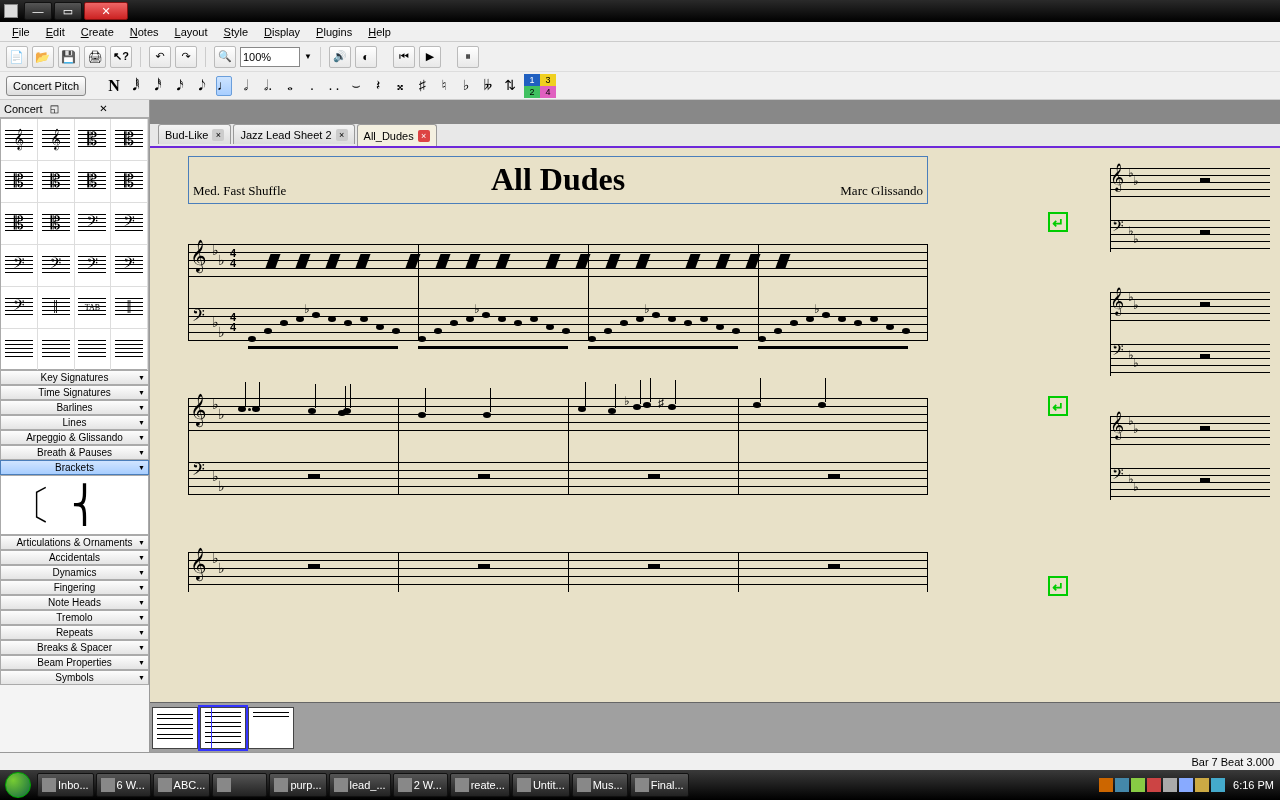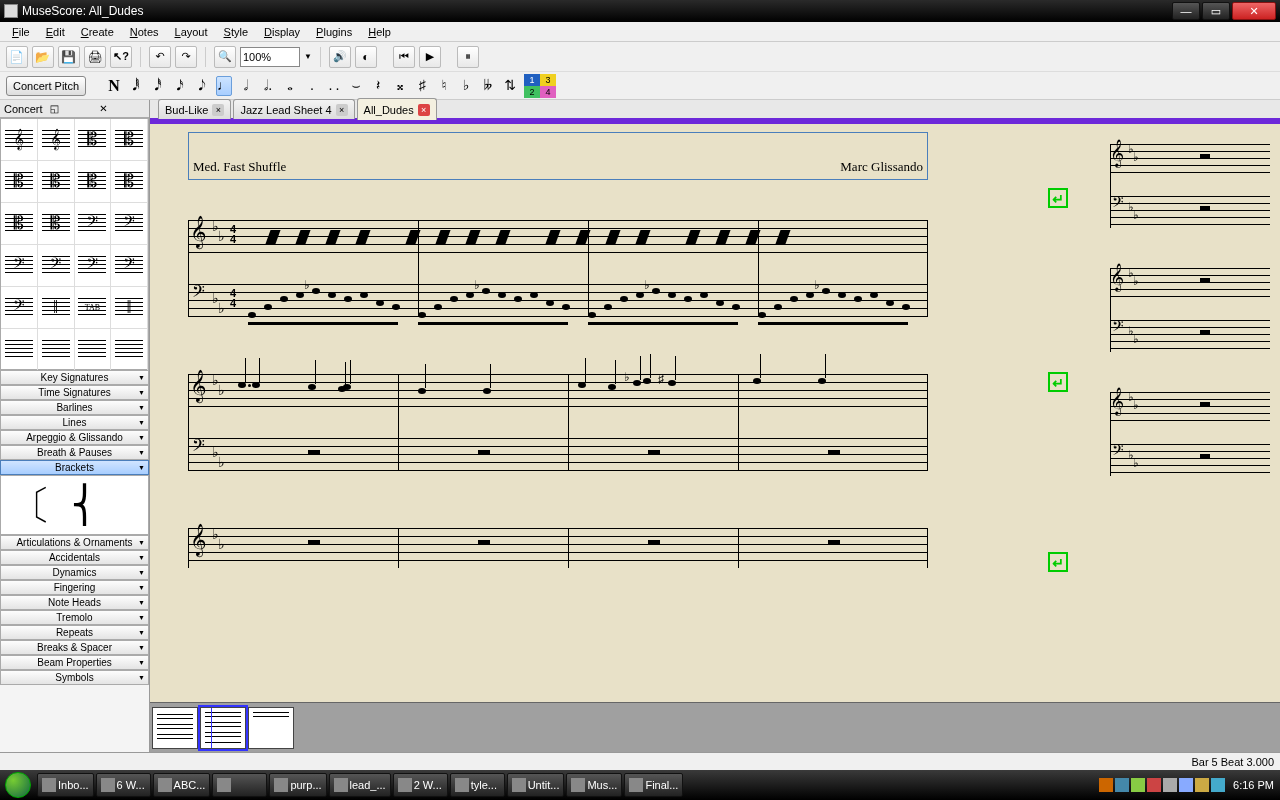--- a/index.html
+++ b/index.html
@@ -44,21 +44,21 @@
 .pal-row .arrow { position:absolute; right:3px; font-size:7px; }
 .pal-body { background:#fff; border:1px solid #aaa; flex-shrink:0; }
 .clef-grid { display:grid; grid-template-columns:repeat(4,1fr); }
 .clef-cell { height:42px; border-right:1px solid #ddd; border-bottom:1px solid #ddd; display:flex; align-items:center; justify-content:center; }
 .mini-staff { width:28px; }
 .mini-staff .ln { height:1px; background:#000; margin-bottom:3px; }
 .bracket-body { height:60px; display:flex; align-items:center; justify-content:flex-start; gap:20px; padding-left:10px; }
 
 
 .docarea { flex:1; display:flex; flex-direction:column; background:#888; }
-.doctabs { height:24px; background:#e8e8e8; display:flex; align-items:center; padding-left:8px; border-bottom:6px solid #6d28d9; }
+.doctabs { height:24px; background:#e8e8e8; display:flex; align-items:flex-start; padding-left:8px; border-bottom:2px solid #6d28d9;margin-top:24px; }
 .doctab { height:20px; padding:0 6px; background:linear-gradient(#f4f4f4,#ddd); border:1px solid #999; border-bottom:none; border-radius:3px 3px 0 0; margin-right:2px; display:flex; align-items:center; gap:4px; }
 .doctab.active { background:#f4f0e0; height:22px; }
 .doctab .x { width:12px; height:12px; background:#ccc; border-radius:2px; font-size:9px; text-align:center; line-height:12px; }
 .doctab.active .x { background:#d44; color:#fff; }
 
 .canvas { flex:1; overflow:hidden; position:relative; background:#e8e1c8; }
 .page { position:relative; margin:8px 0 0 38px; }
 
 .score-title { font-family:"Comic Sans MS",cursive; font-size:32px; font-weight:bold; text-align:center; }
 .score-sub { font-family:"Comic Sans MS",cursive; font-size:13px; }
@@ -109,21 +109,20 @@
 .timesig { font-family:serif; font-size:14px; font-weight:bold; line-height:10px; }
 
 
 .side-system .staff-lines span { position:absolute; left:0; right:0; height:1px; background:#000; }
 </style>
 </head>
 <body>
 
 <div class="titlebar">
   <div class="icon"></div>
-  <div class="title">MuseScore: All_Dudes</div>
   <div class="btn min">—</div>
   <div class="btn max">▭</div>
   <div class="btn close">✕</div>
 </div>
 
 <div class="menubar">
   <div class="item"><u>F</u>ile</div>
   <div class="item"><u>E</u>dit</div>
   <div class="item"><u>C</u>reate</div>
   <div class="item"><u>N</u>otes</div>
@@ -486,33 +485,34 @@
       </div>
   </div>
 
   <div class="docarea">
     <div class="doctabs" id="doctabs">
         <div class="doctab">
           <span>Bud-Like</span>
           <span class="x">×</span>
         </div>
         <div class="doctab">
-          <span>Jazz Lead Sheet 4</span>
+          <span>Jazz Lead Sheet 2</span>
           <span class="x">×</span>
         </div>
         <div class="doctab active">
           <span>All_Dudes</span>
           <span class="x">×</span>
         </div>
       </div>
     <div class="canvas">
       <div class="page">
 
         <div class="title-box" style="height:48px;">
           <div class="score-sub tempo">Med. Fast Shuffle</div>
+          <div class="score-title">All Dudes</div>
           <div class="score-sub composer">Marc Glissando</div>
         </div>
 
         <div class="ret-mark" style="left:860px;top:56px;">↵</div>
 
         <div class="system" style="margin-top:40px;width:740px;">
 
           <div class="staff" style="height:40px;">
             <div class="staff-lines">
               <span style="top:0"></span>
@@ -808,21 +808,21 @@
       </div>
       <div class="navthumb">
         <div class="tl" style="top:4px"></div>
           <div class="tl" style="top:8px"></div>
       </div>
     </div>
   </div>
 </div>
 
 <div class="statusbar">
-  <span class="r">Bar   5 Beat   3.000</span>
+  <span class="r">Bar   7 Beat   3.000</span>
 </div>
 
 <div class="taskbar">
   <div class="startbtn">
       <div class="startorb"></div>
     </div>
   <div id="taskbtns" style="display:flex;">
       <div class="taskbtn">
         <div class="ti"></div>
         <span>Inbo...</span>
@@ -846,21 +846,21 @@
       <div class="taskbtn">
         <div class="ti"></div>
         <span>lead_...</span>
       </div>
       <div class="taskbtn">
         <div class="ti"></div>
         <span>2 W...</span>
       </div>
       <div class="taskbtn">
         <div class="ti"></div>
-        <span>tyle...</span>
+        <span>reate...</span>
       </div>
       <div class="taskbtn">
         <div class="ti"></div>
         <span>Untit...</span>
       </div>
       <div class="taskbtn">
         <div class="ti"></div>
         <span>Mus...</span>
       </div>
       <div class="taskbtn">

